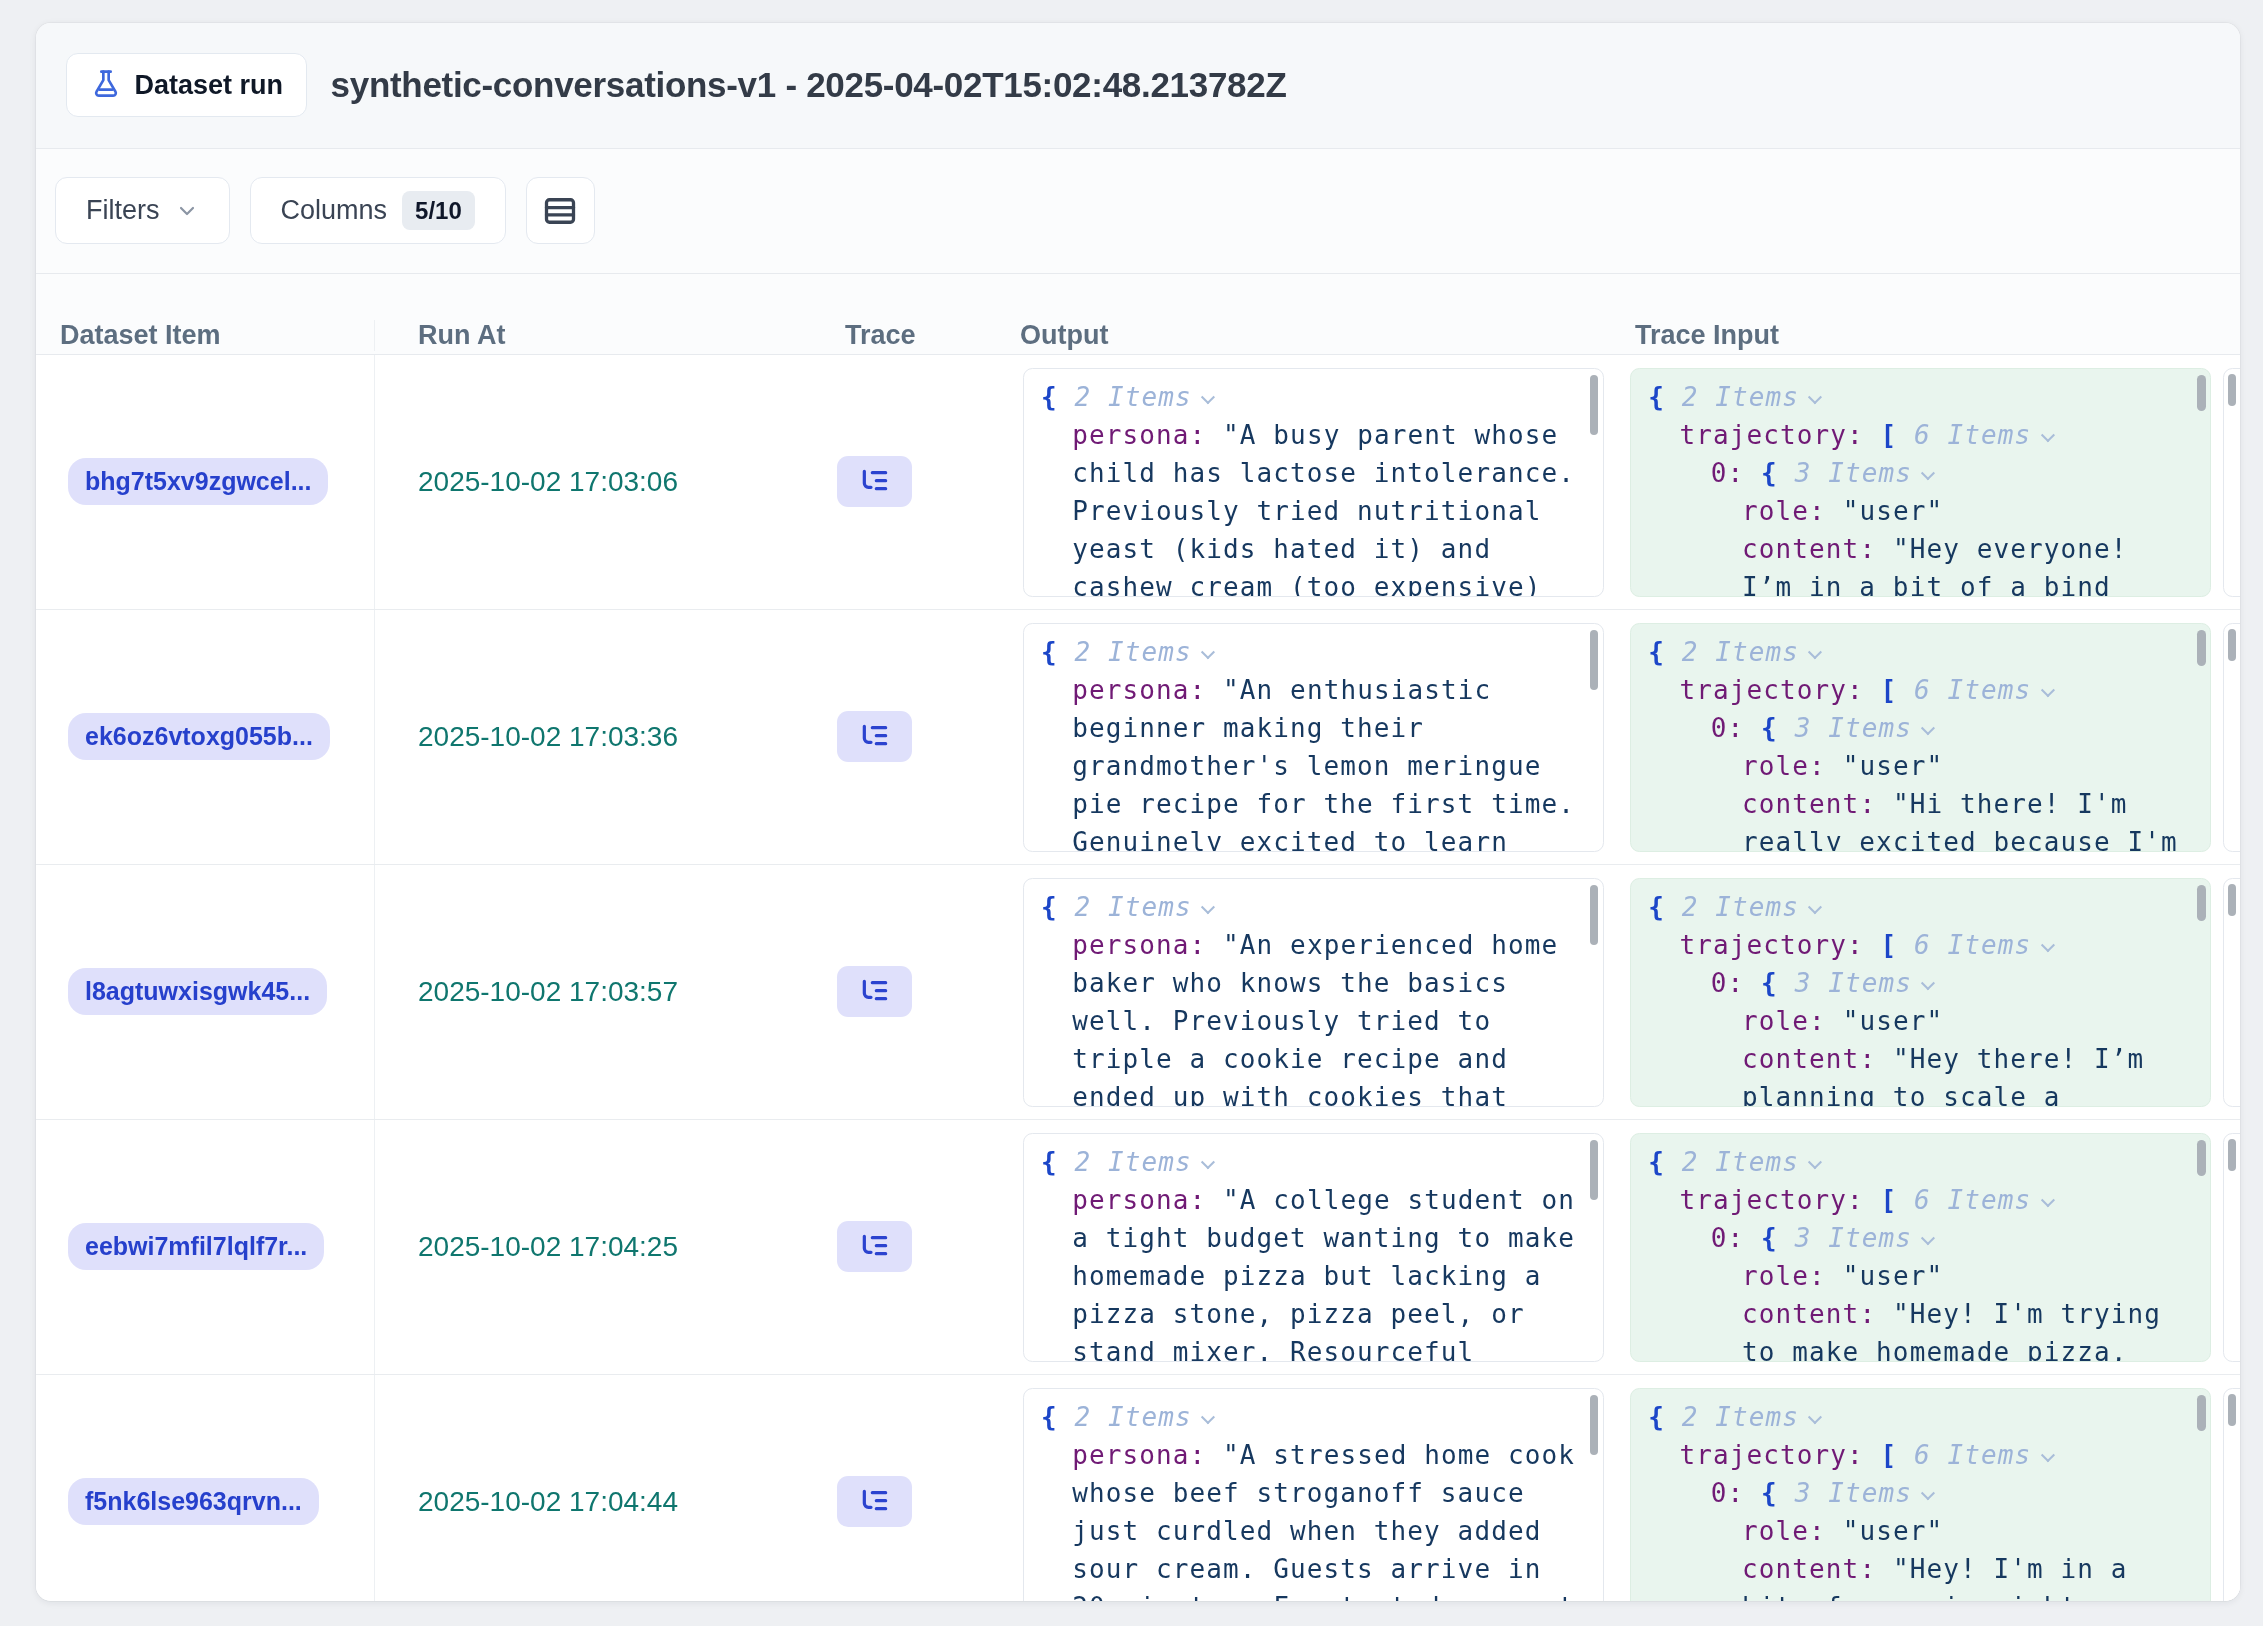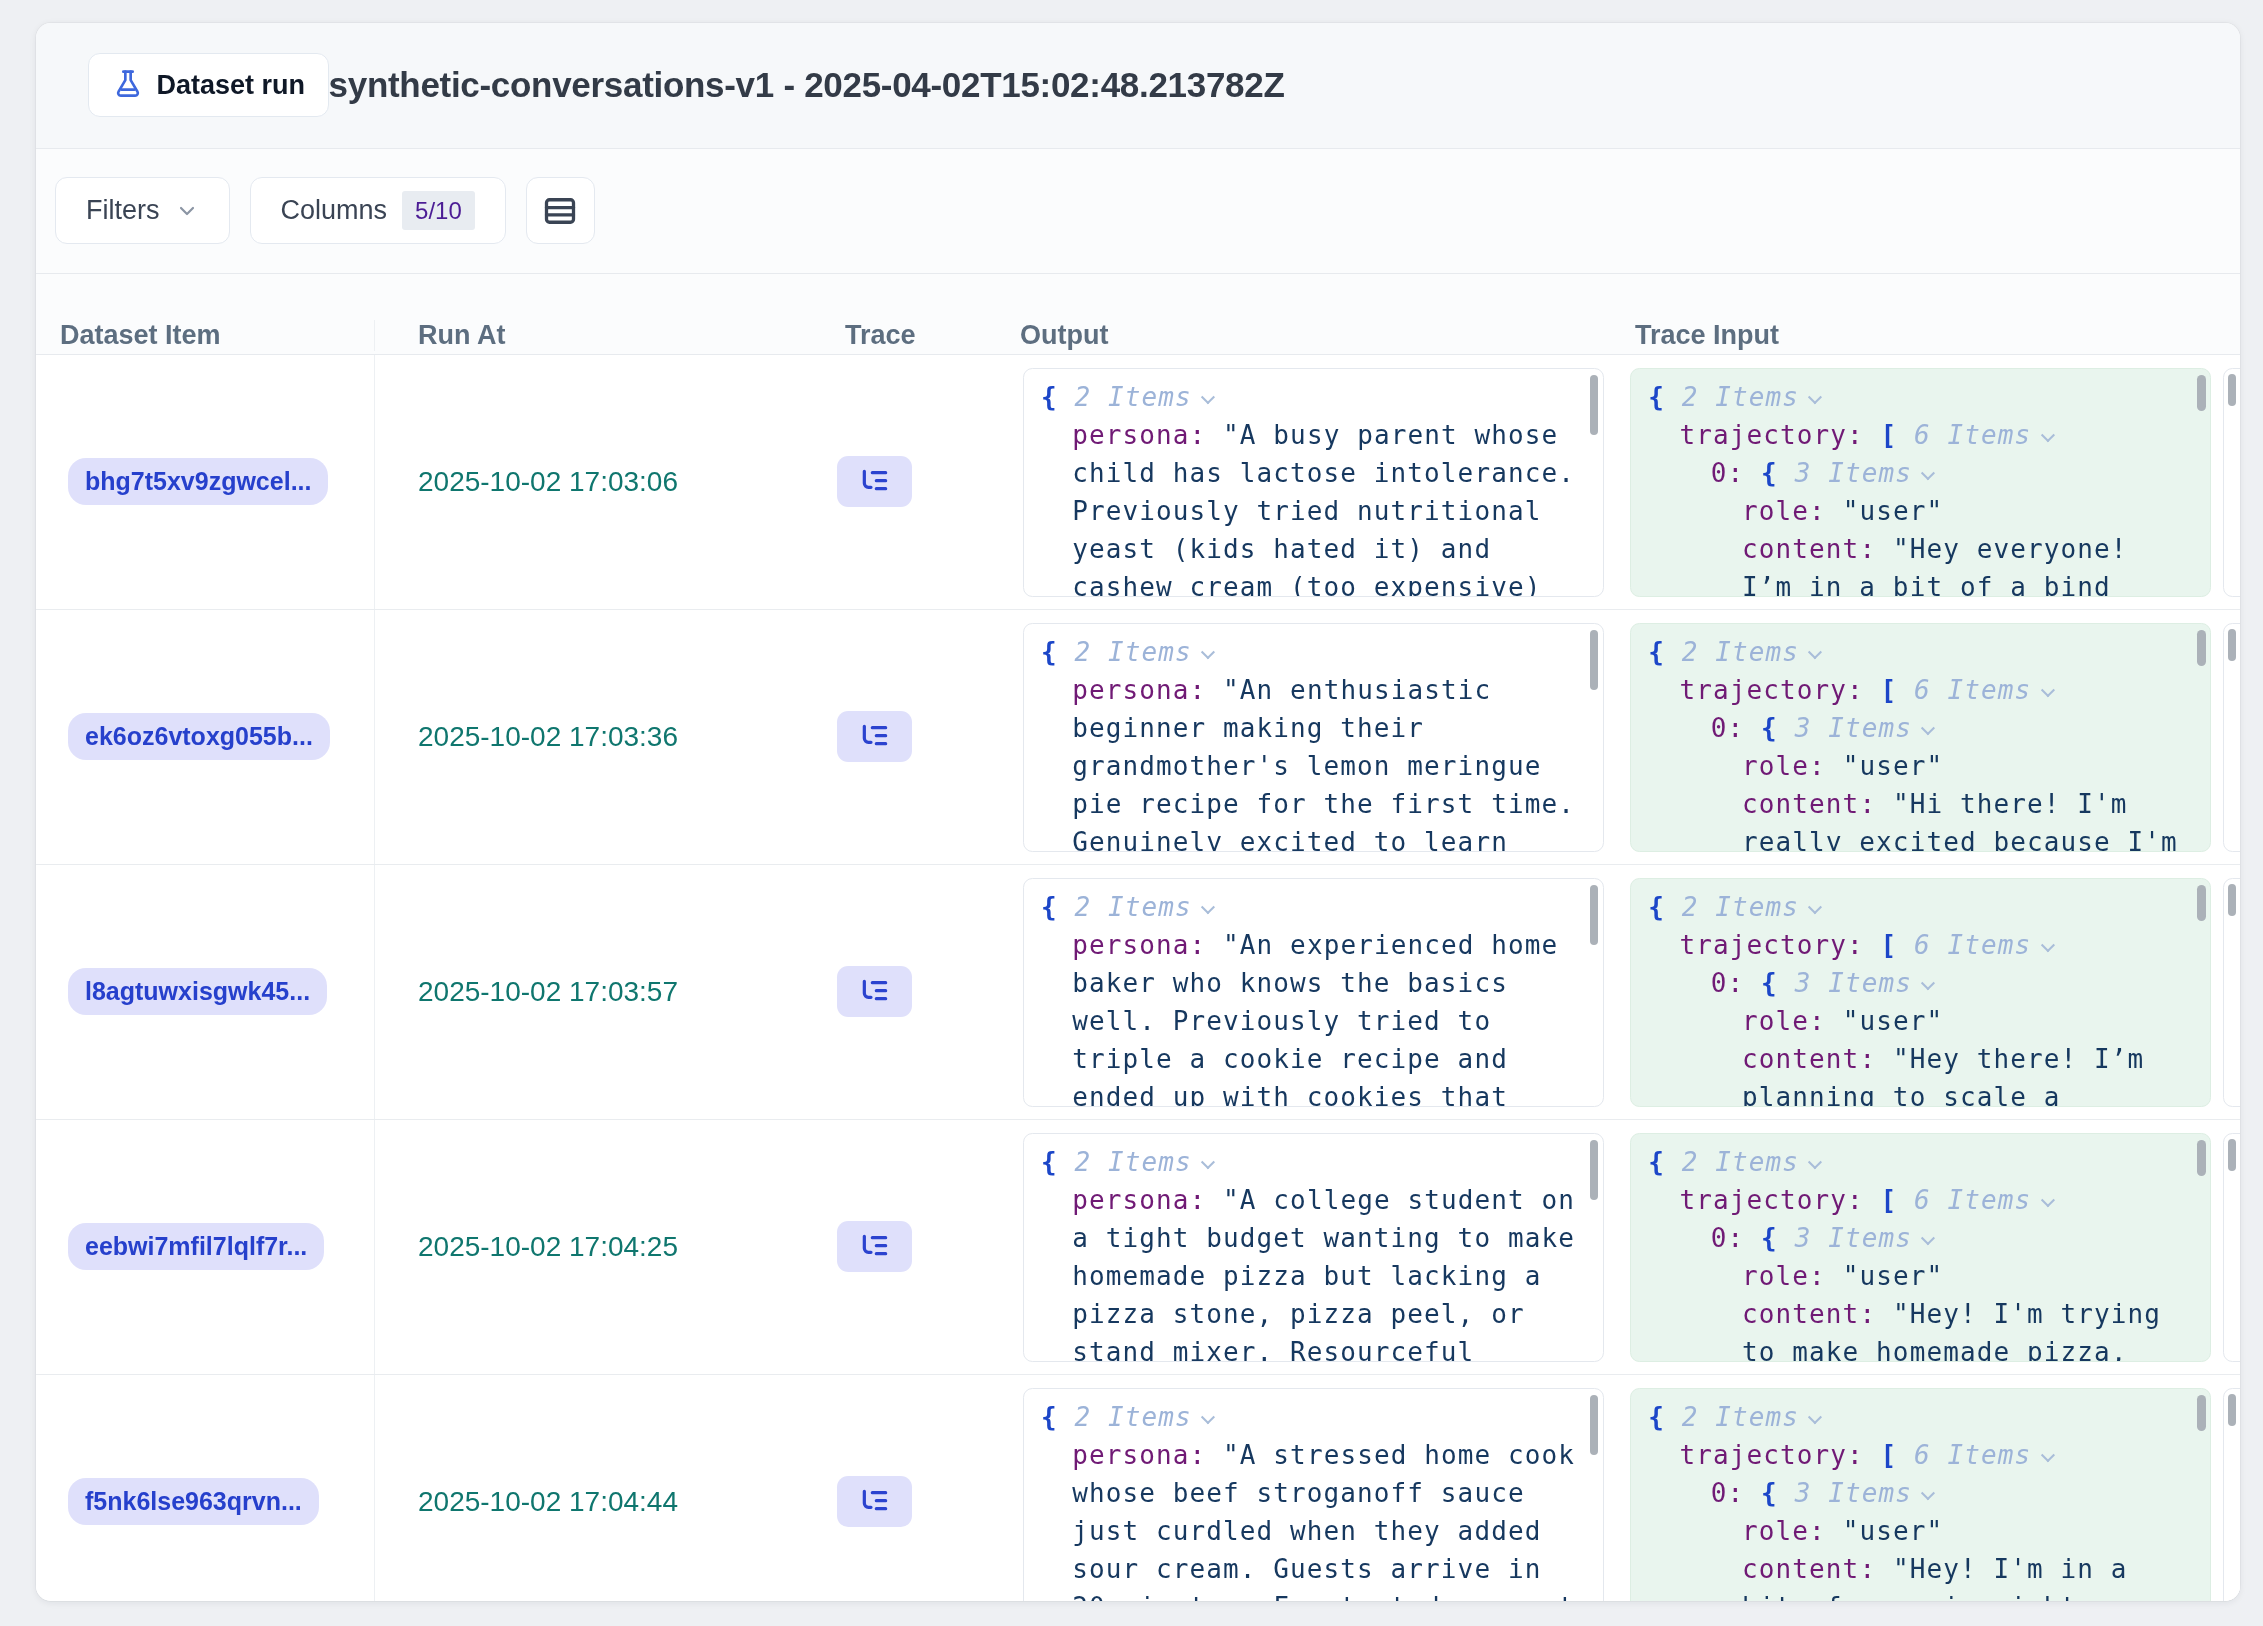--- a/index.html
+++ b/index.html
@@ -14,22 +14,22 @@
     left: 36px; top: 22.5px;
     width: 2204px; height: 1578px;
     background: #fcfdfe;
     border-radius: 15px;
     box-shadow: 0 0 0 0.9px rgba(16,24,40,.03), 0 1.9px 7.5px rgba(16,24,40,.07);
     overflow: hidden;
   }
   
   .title-bar {
     height: 126px;
-    display: flex; align-items: center; 
-    padding: 0 52px;
+    display: flex; align-items: center; gap: 24px;
+    padding: 0 30px;
     background: #f6f8fa;
     border-bottom: 0.9px solid #e7eaee;
   }
   .run-badge {
     display: inline-flex; align-items: center; gap: 13px;
     height: 64px; padding: 0 22.5px;
     background: #ffffff;
     border: 1.9px solid #e3e9f0;
     border-radius: 12px;
   }
@@ -48,22 +48,22 @@
     height: 67px; padding: 0 30px;
     background: #fff;
     border: 1.9px solid #e4e9f0;
     border-radius: 12px;
     font-size: 27px; font-weight: 500; color: #3a4454;
     cursor: pointer;
     font-family: "Liberation Sans", sans-serif;
   }
   .tbtn svg { stroke: #8b95a4; fill: none; stroke-width: 2.2; stroke-linecap: round; stroke-linejoin: round; }
   .count-pill {
-    background: #e8ecf1; border-radius: 3px;
-    padding: 5.6px 13px; font-size: 24px; font-weight: 400; color: #4c1d95;
+    background: #e8ecf1; border-radius: 8px;
+    padding: 5.6px 13px; font-size: 24px; font-weight: 700; color: #0f172a;
   }
   .icon-btn { width: 69px; padding: 0; justify-content: center; }
   .icon-btn svg { stroke: #3a4454; width: 36px; height: 36px; }
   
   .thead, .trow {
     display: grid;
     grid-template-columns: 339px 426px 206px 612px 1fr;
     position: relative;
   }
   .thead {

